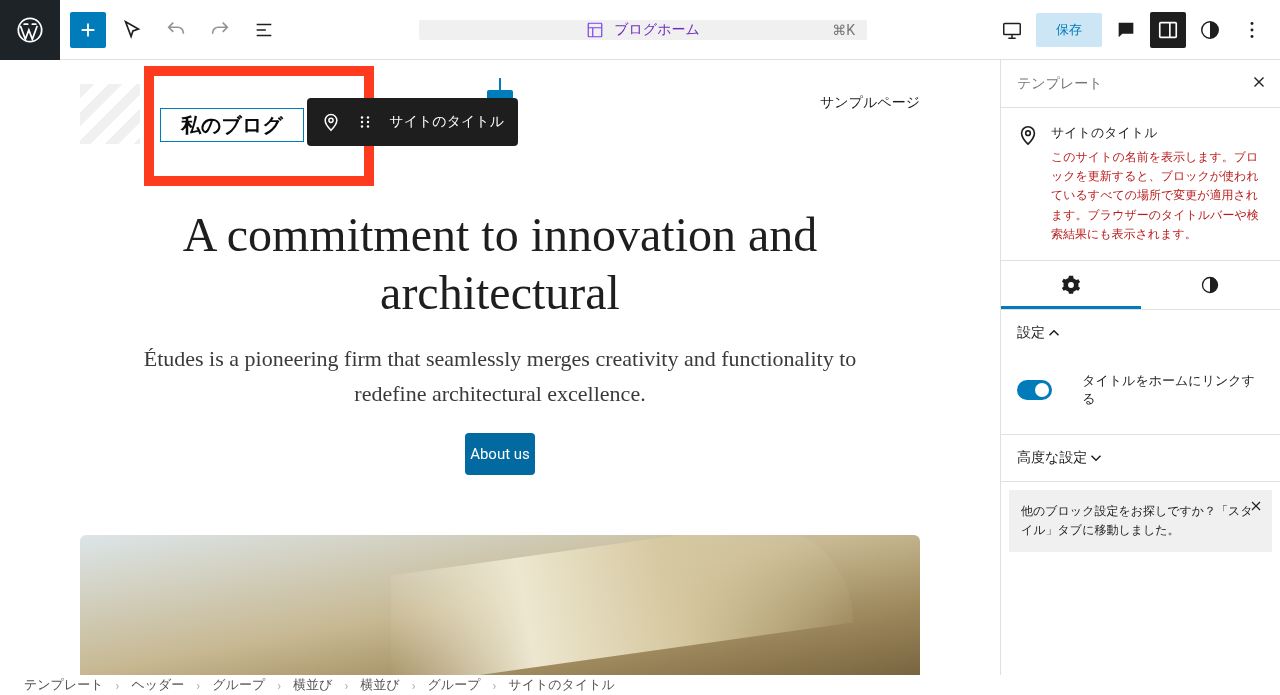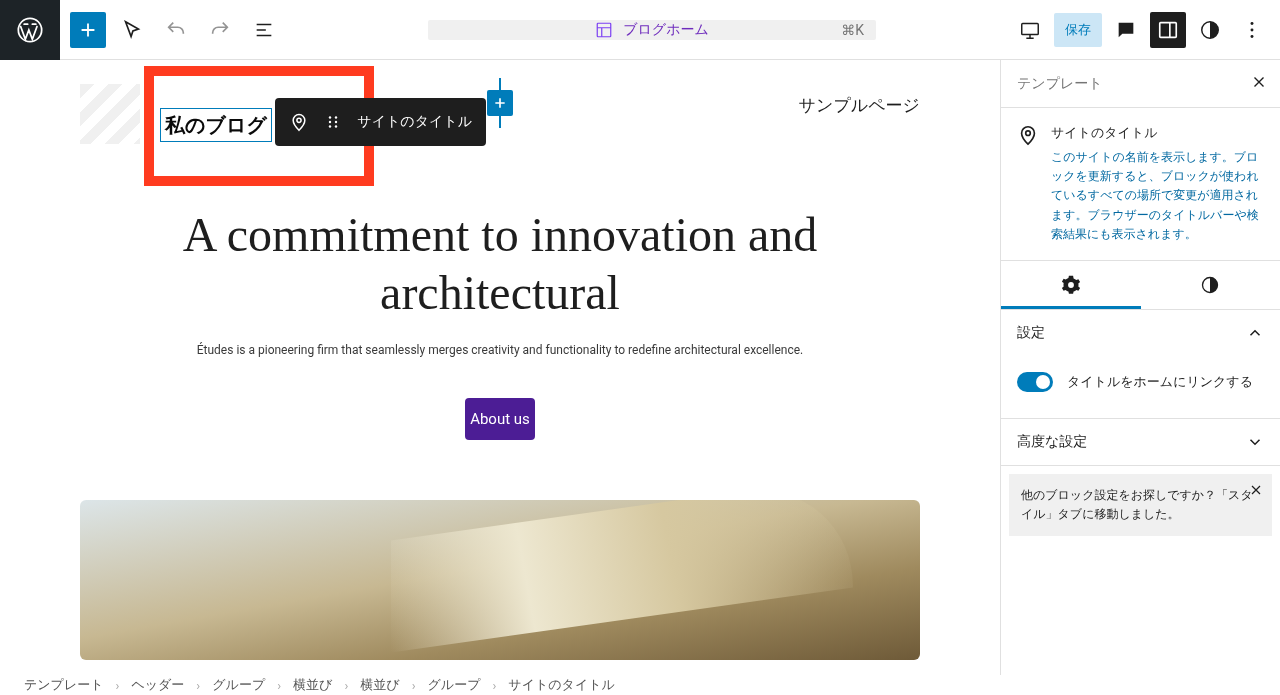--- a/index.html
+++ b/index.html
@@ -12,66 +12,66 @@
   .wp-logo svg { width: 28px; height: 28px; }
   .tool-group { display: flex; align-items: center; gap: 8px; padding: 0 10px; }
   .icon-btn { width: 36px; height: 36px; display: flex; align-items: center; justify-content: center; border-radius: 2px; background: transparent; border: none; cursor: pointer; color: #1e1e1e; }
   .icon-btn.primary { background: #007cba; color: #fff; }
   .icon-btn svg { width: 22px; height: 22px; }
   .muted { color: #949494; }
   .doc-title { flex: 1; display: flex; justify-content: center; }
   .doc-pill { min-width: 448px; background: #f0f0f0; border-radius: 2px; height: 20px; display: flex; align-items: center; padding: 0 12px; gap: 10px; color: #6f2dbd; justify-content: center; position: relative; }
   .doc-pill .kbd { position: absolute; right: 12px; color: #757575; }
   .right-tools { display: flex; align-items: center; gap: 6px; padding-right: 10px; }
-  .save-btn { background: #cce6f6; color: #007cba; border: none; padding: 8px 11px; border-radius: 2px; cursor: pointer; font-size: 13px; }
+  .save-btn { background: #cce6f6; color: #007cba; border: none; padding: 8px 20px; border-radius: 2px; cursor: pointer; font-size: 13px; }
   .icon-btn.active { background: #1e1e1e; color: #fff; }
 
   
   .content { position: absolute; top: 60px; bottom: 20px; left: 0; right: 280px; overflow: hidden; background: #fff; }
   .sidebar { position: absolute; top: 60px; bottom: 20px; right: 0; width: 280px; border-left: 1px solid #e0e0e0; background: #fff; overflow: auto; }
 
   
   .canvas { padding: 0 0 0 0; }
   .header-row { display: flex; align-items: flex-start; justify-content: space-between; padding: 24px 80px 0 80px; position: relative; }
   .logo-placeholder { width: 60px; height: 60px; background: repeating-linear-gradient(135deg, #f0f0f0 0 10px, #fff 10px 20px); }
   .site-title-wrap { position: relative; }
   .highlight-box { position: absolute; left: -16px; top: -18px; width: 230px; height: 120px; border: 10px solid #ff3b1f; z-index: 1; pointer-events: none; }
-  .site-title { font-size: 20px; font-weight: 700; color: #0a0a0a; padding: 2px 4px; border: 1.5px solid #007cba; display: inline-block; position: relative; z-index: 2; line-height: 1.4; }
+  .site-title { font-size: 20px; font-weight: 700; color: #0a0a0a; padding: 2px 20px; border: 1.5px solid #007cba; display: inline-block; position: relative; z-index: 2; line-height: 1.4; }
   .block-toolbar { margin-top: 14px; background: #1e1e1e; color: #fff; border-radius: 4px; display: inline-flex; align-items: center; height: 48px; padding: 0 14px; gap: 14px; position: relative; z-index: 2; }
   .block-toolbar .tb-icon { display: flex; align-items: center; justify-content: center; width: 20px; }
   .add-btn-center { position: absolute; left: 50%; top: 30px; transform: translateX(-50%); }
   .add-btn-center .plus { width: 26px; height: 26px; background: #007cba; color: #fff; display: flex; align-items: center; justify-content: center; border-radius: 2px; position: relative; }
   .add-btn-center::before, .add-btn-center::after { content: ""; position: absolute; width: 2px; height: 12px; background: #007cba; left: 50%; transform: translateX(-50%); }
   .add-btn-center::before { top: -12px; }
   .add-btn-center::after { bottom: -12px; }
-  .nav-link { font-size: 17px; color: #1e1e1e; padding-top: 10px; }
+  .nav-link { font-size: 14px; color: #1e1e1e; padding-top: 10px; }
   .hero { text-align: center; padding: 40px 120px 20px; }
   .hero h1 { font-family: Georgia, "Times New Roman", serif; font-weight: 400; font-size: 48px; line-height: 1.2; margin: 20px 0; }
-  .hero p { font-size: 12px; line-height: 1.6; margin: 8px auto 38px; color: #3a3a3a; }
-  .hero .cta { display: inline-block; background: #4c1d95; color: #fff; padding: 12px 5px; border-radius: 4px; font-size: 15px; }
+  .hero p { font-size: 22px; line-height: 1.6; margin: 8px auto 21px; color: #3a3a3a; font-family: Liberation Serif, serif; }
+  .hero .cta { display: inline-block; background: #0369a1; color: #fff; padding: 12px 5px; border-radius: 4px; font-size: 15px; }
   .hero-img { margin: 40px 80px 0; height: 160px; border-radius: 6px; overflow: hidden; background: linear-gradient(170deg, #dce5e8 0%, #c7b892 45%, #9f8a5e 70%, #6e5a38 100%); position: relative; }
   .hero-img::before { content: ""; position: absolute; right: 8%; top: 5%; width: 55%; height: 70%; background: linear-gradient(80deg, transparent 0%, #ede7d0 30%, #d6c8a0 60%, transparent 100%); transform: skewY(-8deg); border-top-right-radius: 120px; }
 
   
   .side-tabs { display: flex; align-items: center; border-bottom: 1px solid #e0e0e0; height: 48px; }
   .side-tab { padding: 0 16px; height: 100%; display: flex; align-items: center; font-size: 14px; color: #757575; cursor: pointer; }
   .side-tab.active { color: #1e1e1e; box-shadow: inset 0 -3px 0 #007cba; font-weight: 500; }
   .side-close { margin-left: auto; padding: 0 12px; cursor: pointer; }
   .block-info { display: flex; padding: 16px; gap: 12px; border-bottom: 1px solid #e0e0e0; }
   .block-info .bi-icon { flex-shrink: 0; }
   .block-info .bi-text { font-size: 13px; }
   .block-info .bi-title { font-weight: 500; margin-bottom: 6px; }
-  .block-info .bi-desc { color: #0369a1; line-height: 1.6; font-size: 12px; }
+  .block-info .bi-desc { color: #b91c1c; line-height: 1.6; font-size: 12px; }
   .sub-tabs { display: flex; border-bottom: 1px solid #e0e0e0; }
   .sub-tab { flex: 1; height: 48px; display: flex; align-items: center; justify-content: center; cursor: pointer; }
   .sub-tab.active { box-shadow: inset 0 -3px 0 #007cba; }
   .panel { border-bottom: 1px solid #e0e0e0; }
-  .panel-head { display: flex; align-items: center; justify-content: space-between; padding: 14px 16px; font-weight: 500; cursor: pointer; }
+  .panel-head { display: flex; align-items: center; padding: 14px 16px; font-weight: 500; cursor: pointer; }
   .panel-body { padding: 6px 16px 16px; }
-  .row { display: flex; align-items: center; gap: 14px; padding: 10px 0; font-size: 13px; }
+  .row { display: flex; align-items: center; gap: 30px; padding: 10px 0; font-size: 13px; }
   .toggle { width: 36px; height: 20px; border-radius: 999px; position: relative; cursor: pointer; }
   .toggle::after { content: ""; position: absolute; width: 14px; height: 14px; border-radius: 50%; top: 3px; }
   .toggle.on { background: #007cba; }
   .toggle.on::after { right: 3px; background: #fff; }
   .toggle.off { background: #fff; border: 1px solid #1e1e1e; }
   .toggle.off::after { left: 3px; top: 2px; background: #1e1e1e; }
   .hint-box { margin: 8px; background: #f0f0f0; padding: 12px; font-size: 12px; line-height: 1.6; position: relative; }
   .hint-close { position: absolute; right: 8px; top: 8px; cursor: pointer; }
 
   

